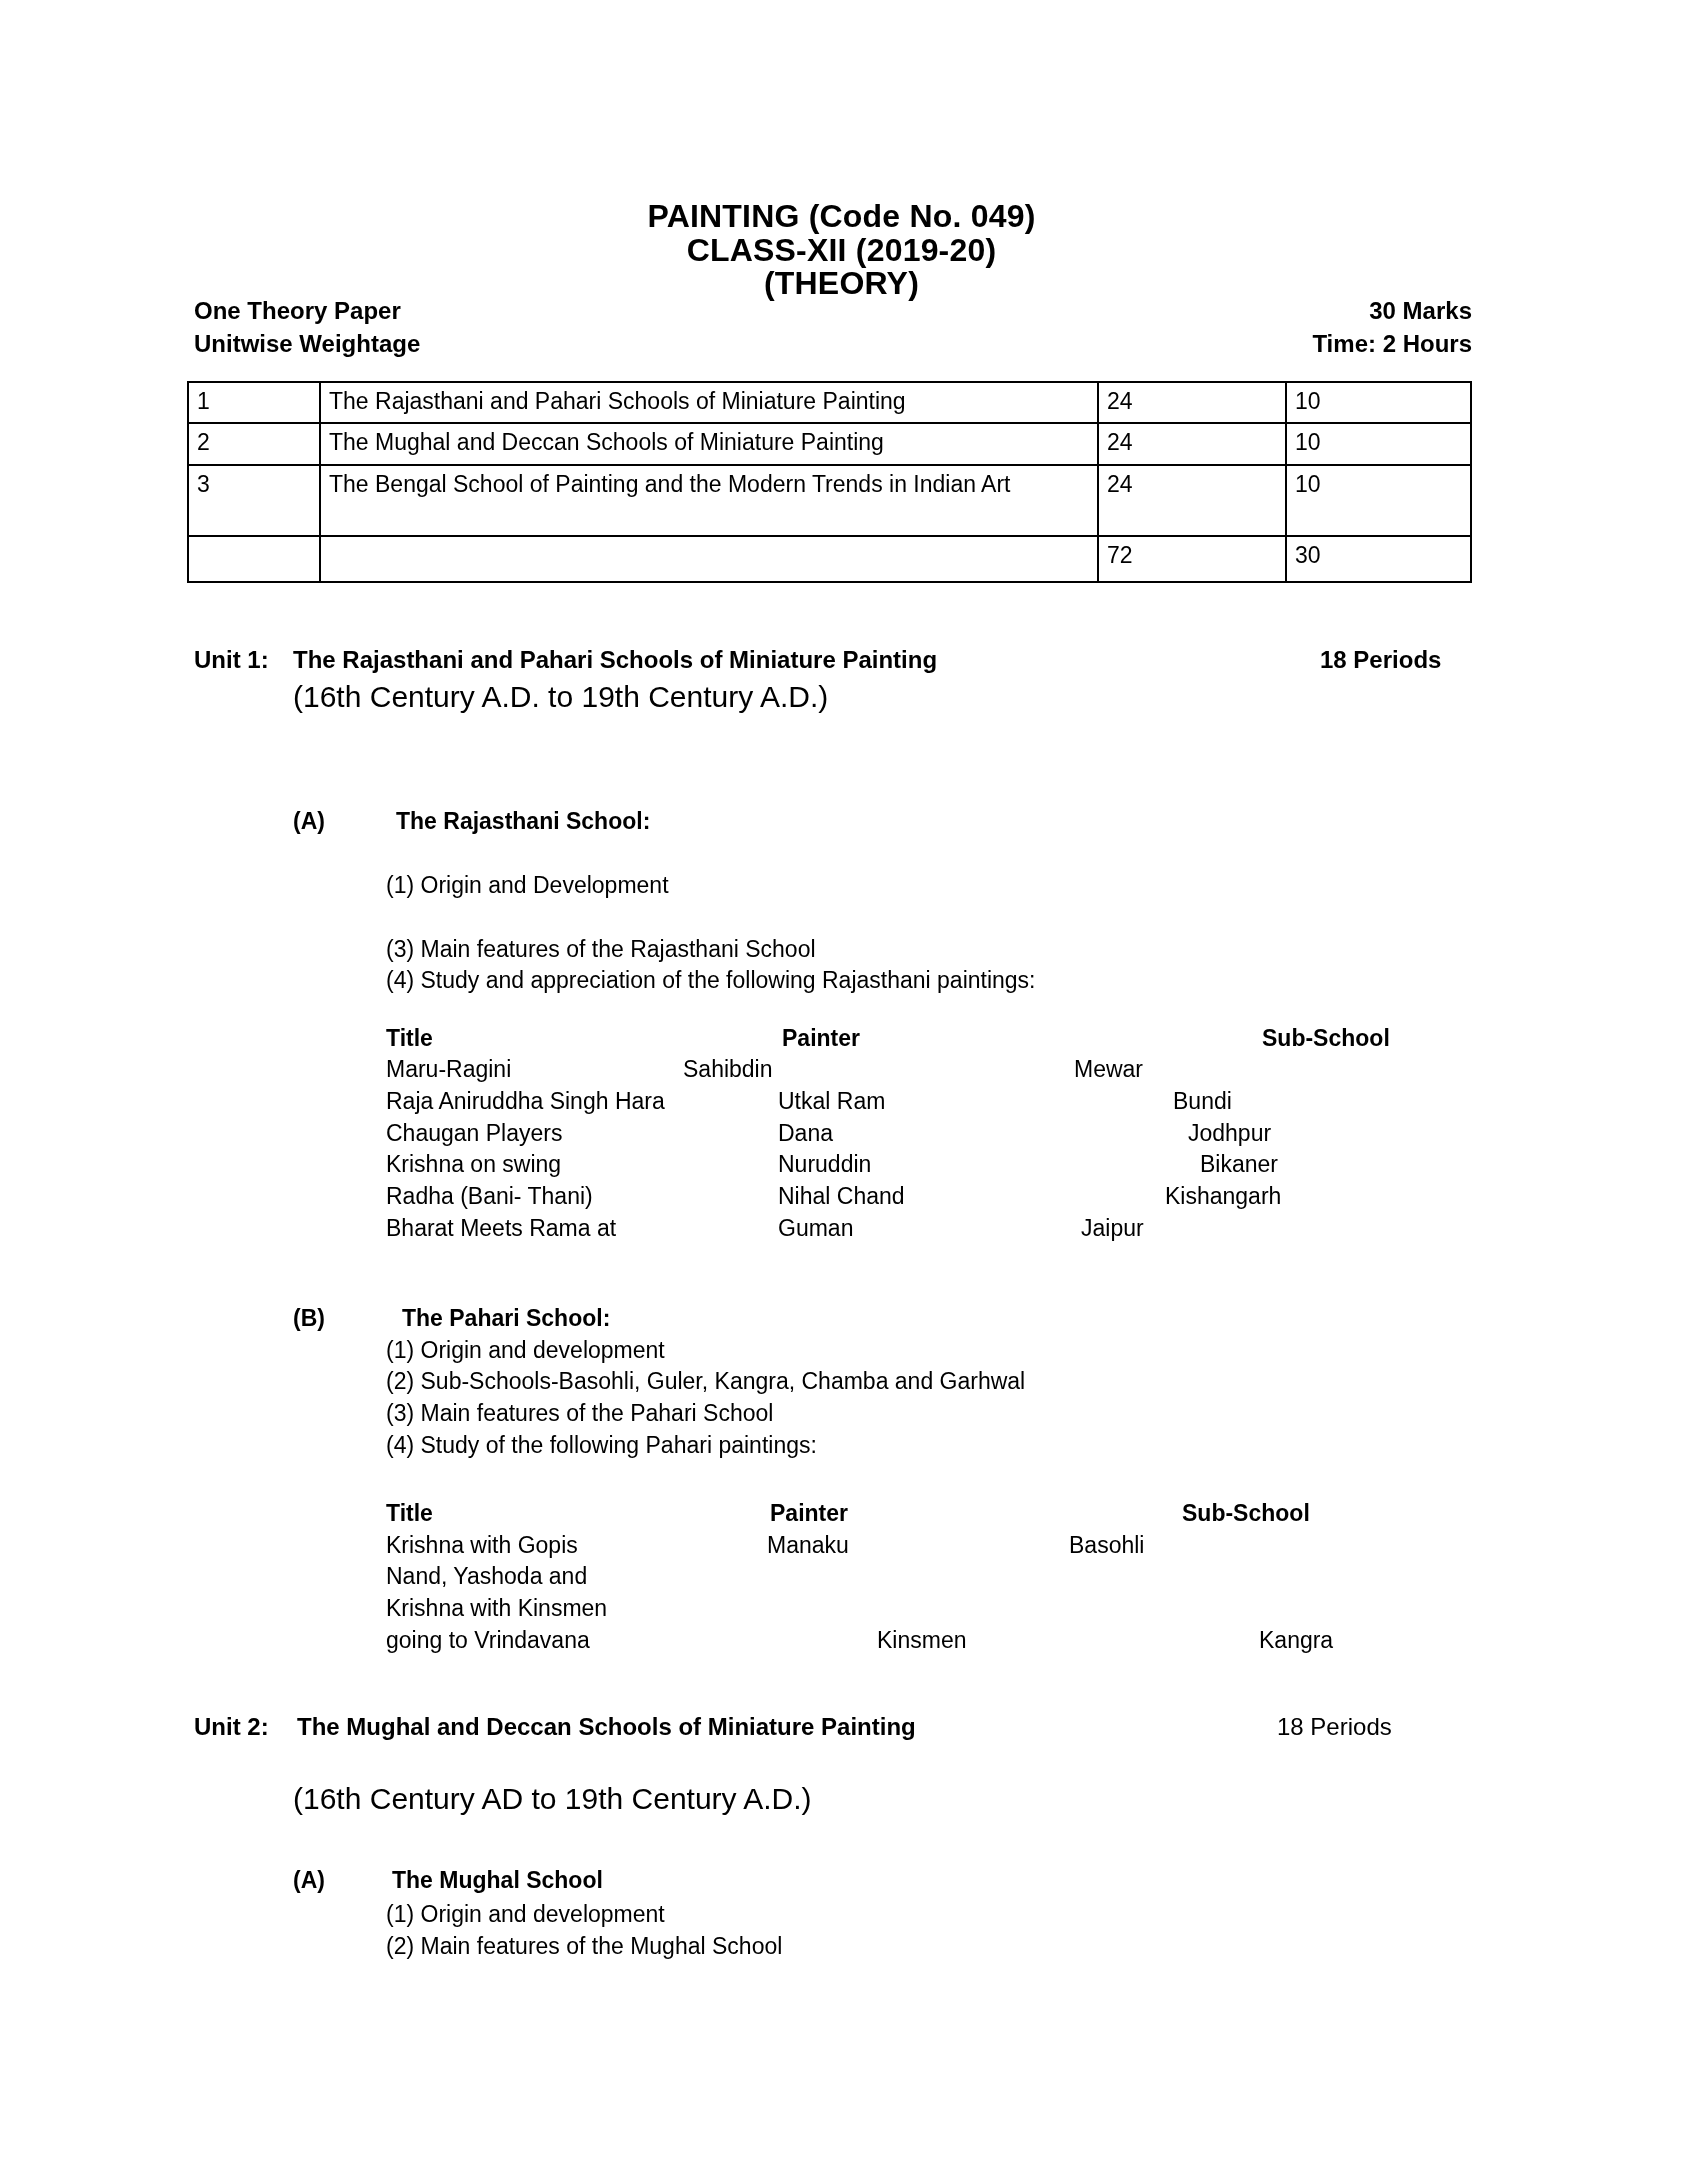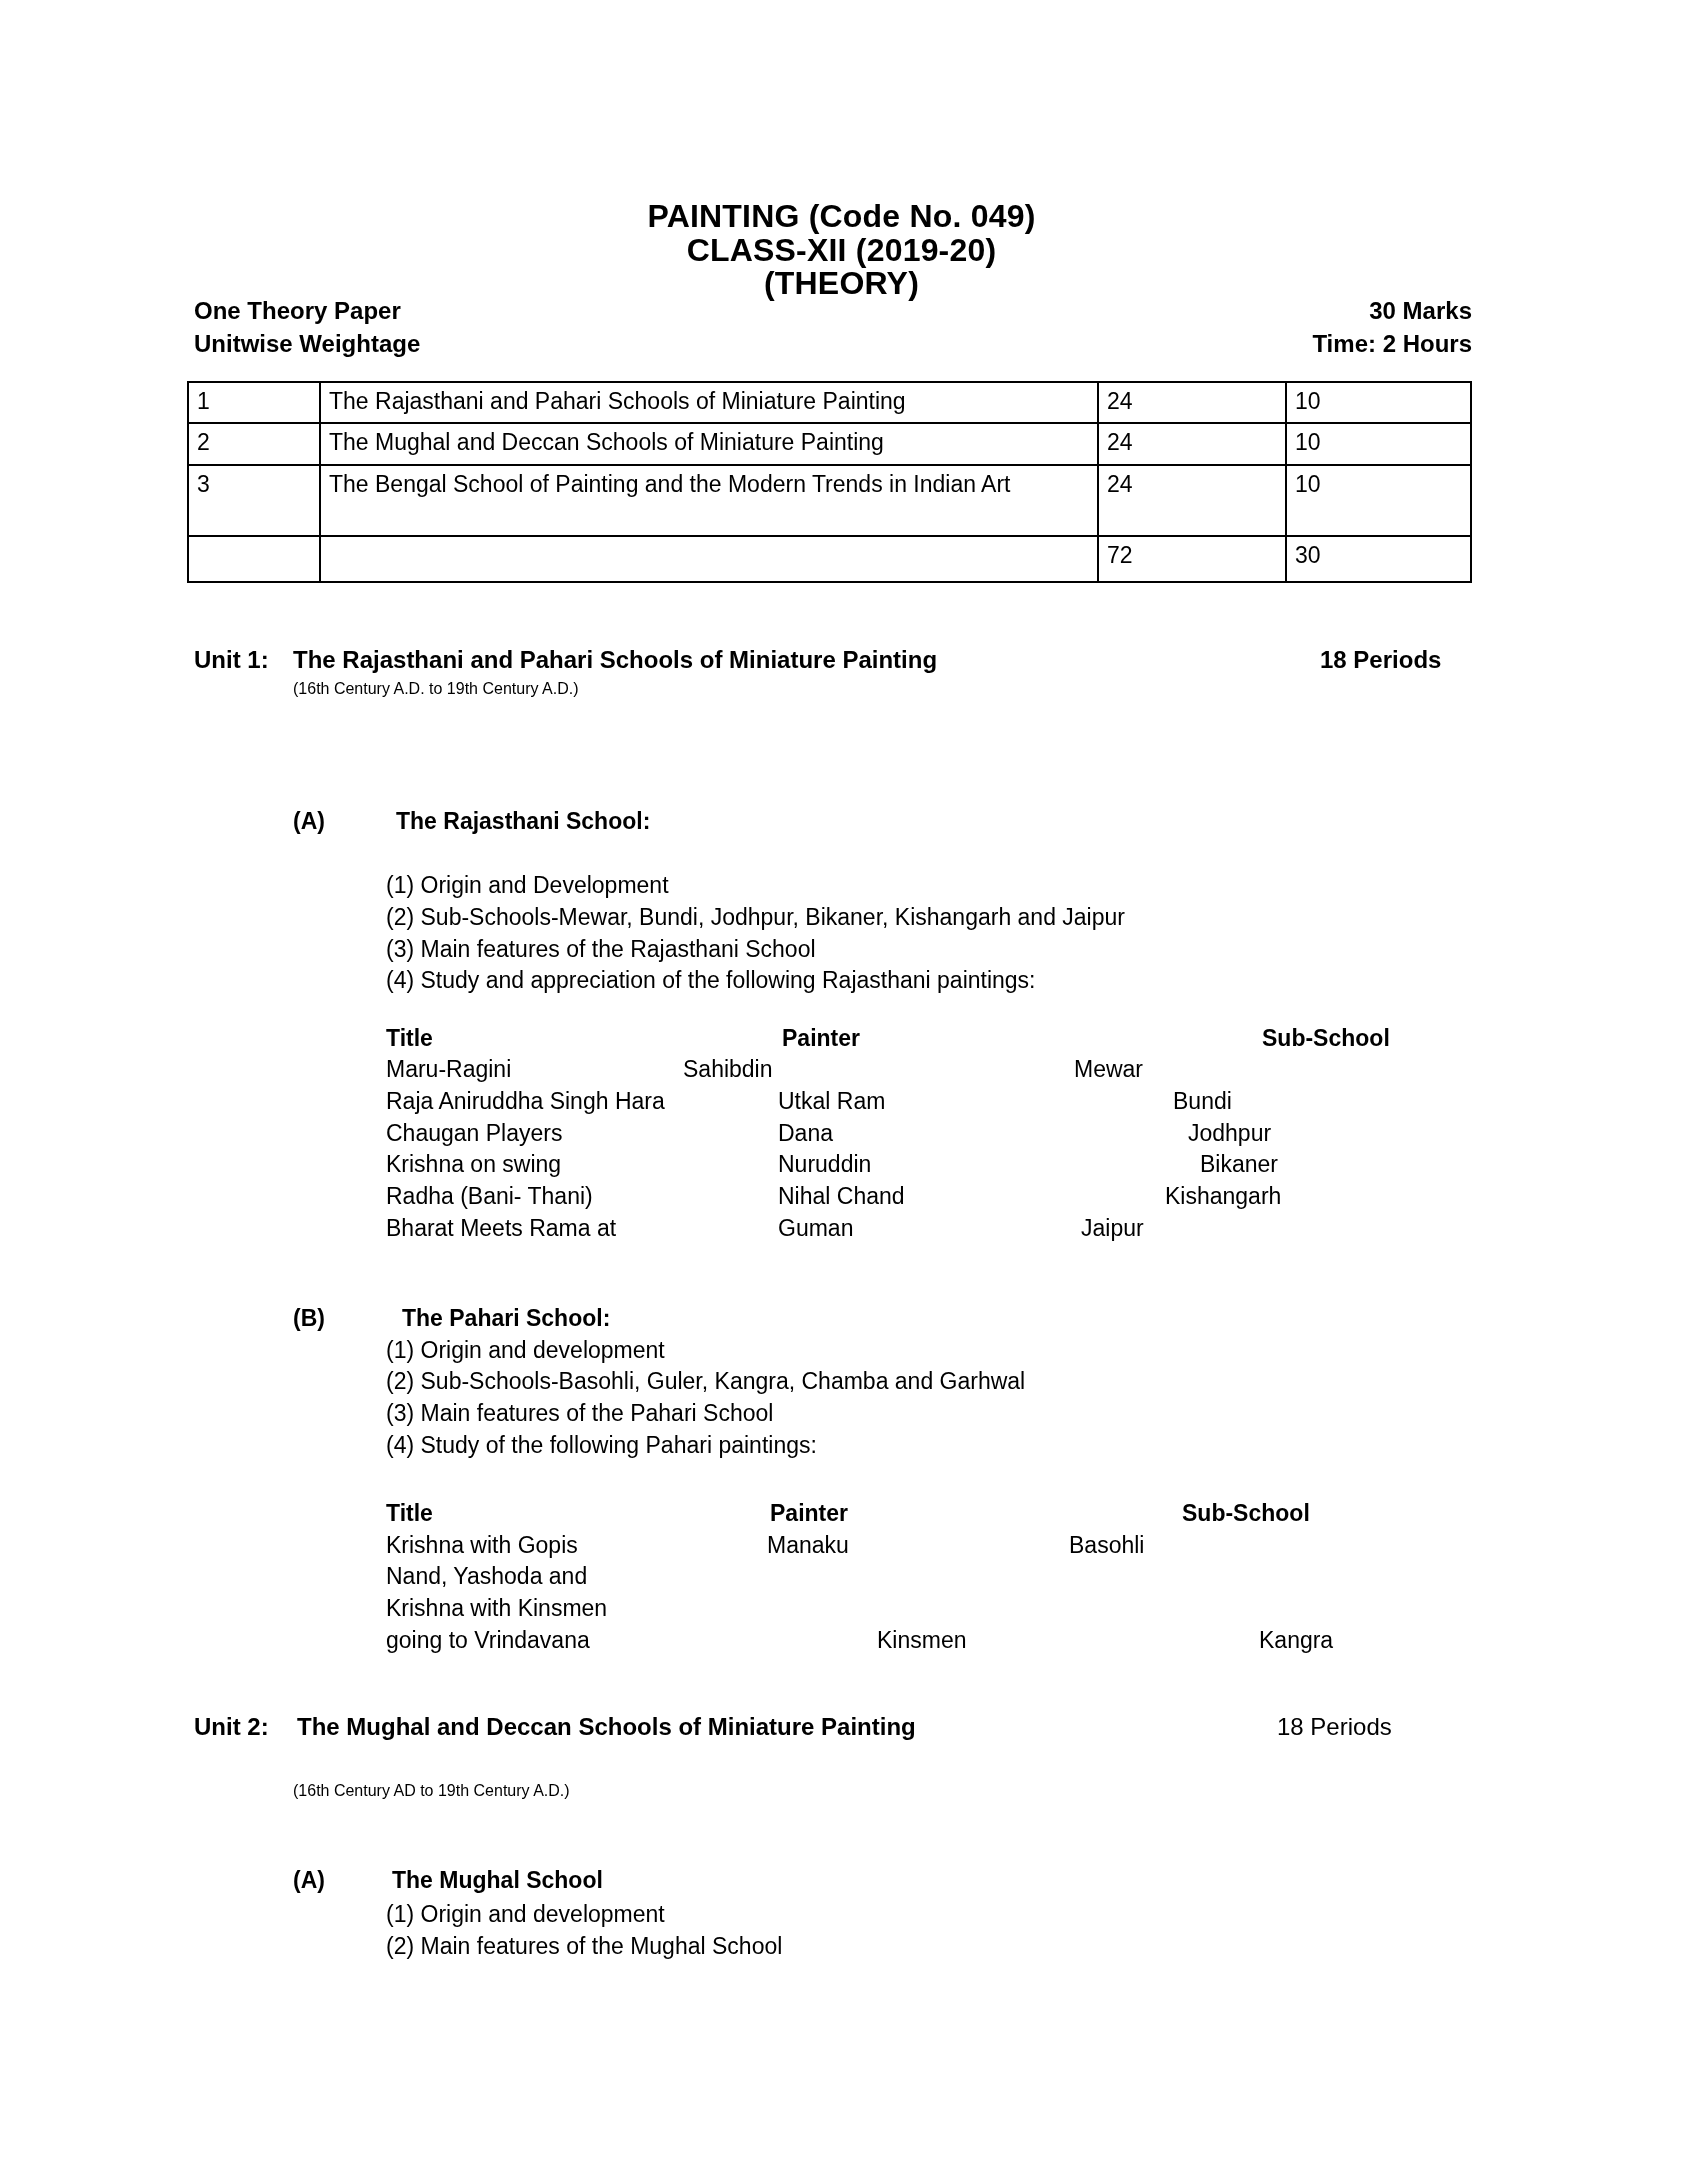--- a/index.html
+++ b/index.html
@@ -91,21 +91,21 @@
   }
   .unit-periods-plain {
     position: absolute;
     font-size: 24px;
     font-weight: normal;
     left: 1277px;
   }
   .unit-sub {
     position: absolute;
     left: 293px;
-    font-size: 16px;
+    font-size: 30px;
   }
 
   
   .para {
     position: absolute;
     left: 293px;
     font-size: 23px;
     line-height: 1.32;
     width: 1198px;
   }
@@ -187,21 +187,20 @@
   <div class="unit-line unit-label" style="top:646px;">Unit 1:</div>
   <div class="unit-line unit-title" style="top:646px;">The Rajasthani and Pahari Schools of Miniature Painting</div>
   <div class="unit-periods-bold" style="top:646px;">18 Periods</div>
   <div class="unit-sub" style="top:680px;">(16th Century A.D. to 19th Century A.D.)</div>
 
 
   <div class="sec-letter" style="top:808px; left:293px;">(A)</div>
   <div class="sec-title" style="top:808px; left:396px;">The Rajasthani School:</div>
 
   <div class="numitem" style="top:872px;">(1) Origin and Development</div>
-  <div class="numitem" style="top:904px;">(2) Sub-Schools-Mewar, Bundi, Jodhpur, Bikaner, Kishangarh and Jaipur</div>
   <div class="numitem" style="top:936px;">(3) Main features of the Rajasthani School</div>
   <div class="numitem" style="top:967px;">(4) Study and appreciation of the following Rajasthani paintings:</div>
 
   <div class="pt-cell pt-head" style="top:1025px; left:386px;">Title</div>
   <div class="pt-cell pt-head" style="top:1025px; left:782px;">Painter</div>
   <div class="pt-cell pt-head" style="top:1025px; left:1262px;">Sub-School</div>
 
   <div class="pt-cell" style="top:1056px; left:386px;">Maru-Ragini</div>
   <div class="pt-cell" style="top:1056px; left:683px;">Sahibdin</div>
   <div class="pt-cell" style="top:1056px; left:1074px;">Mewar</div>

